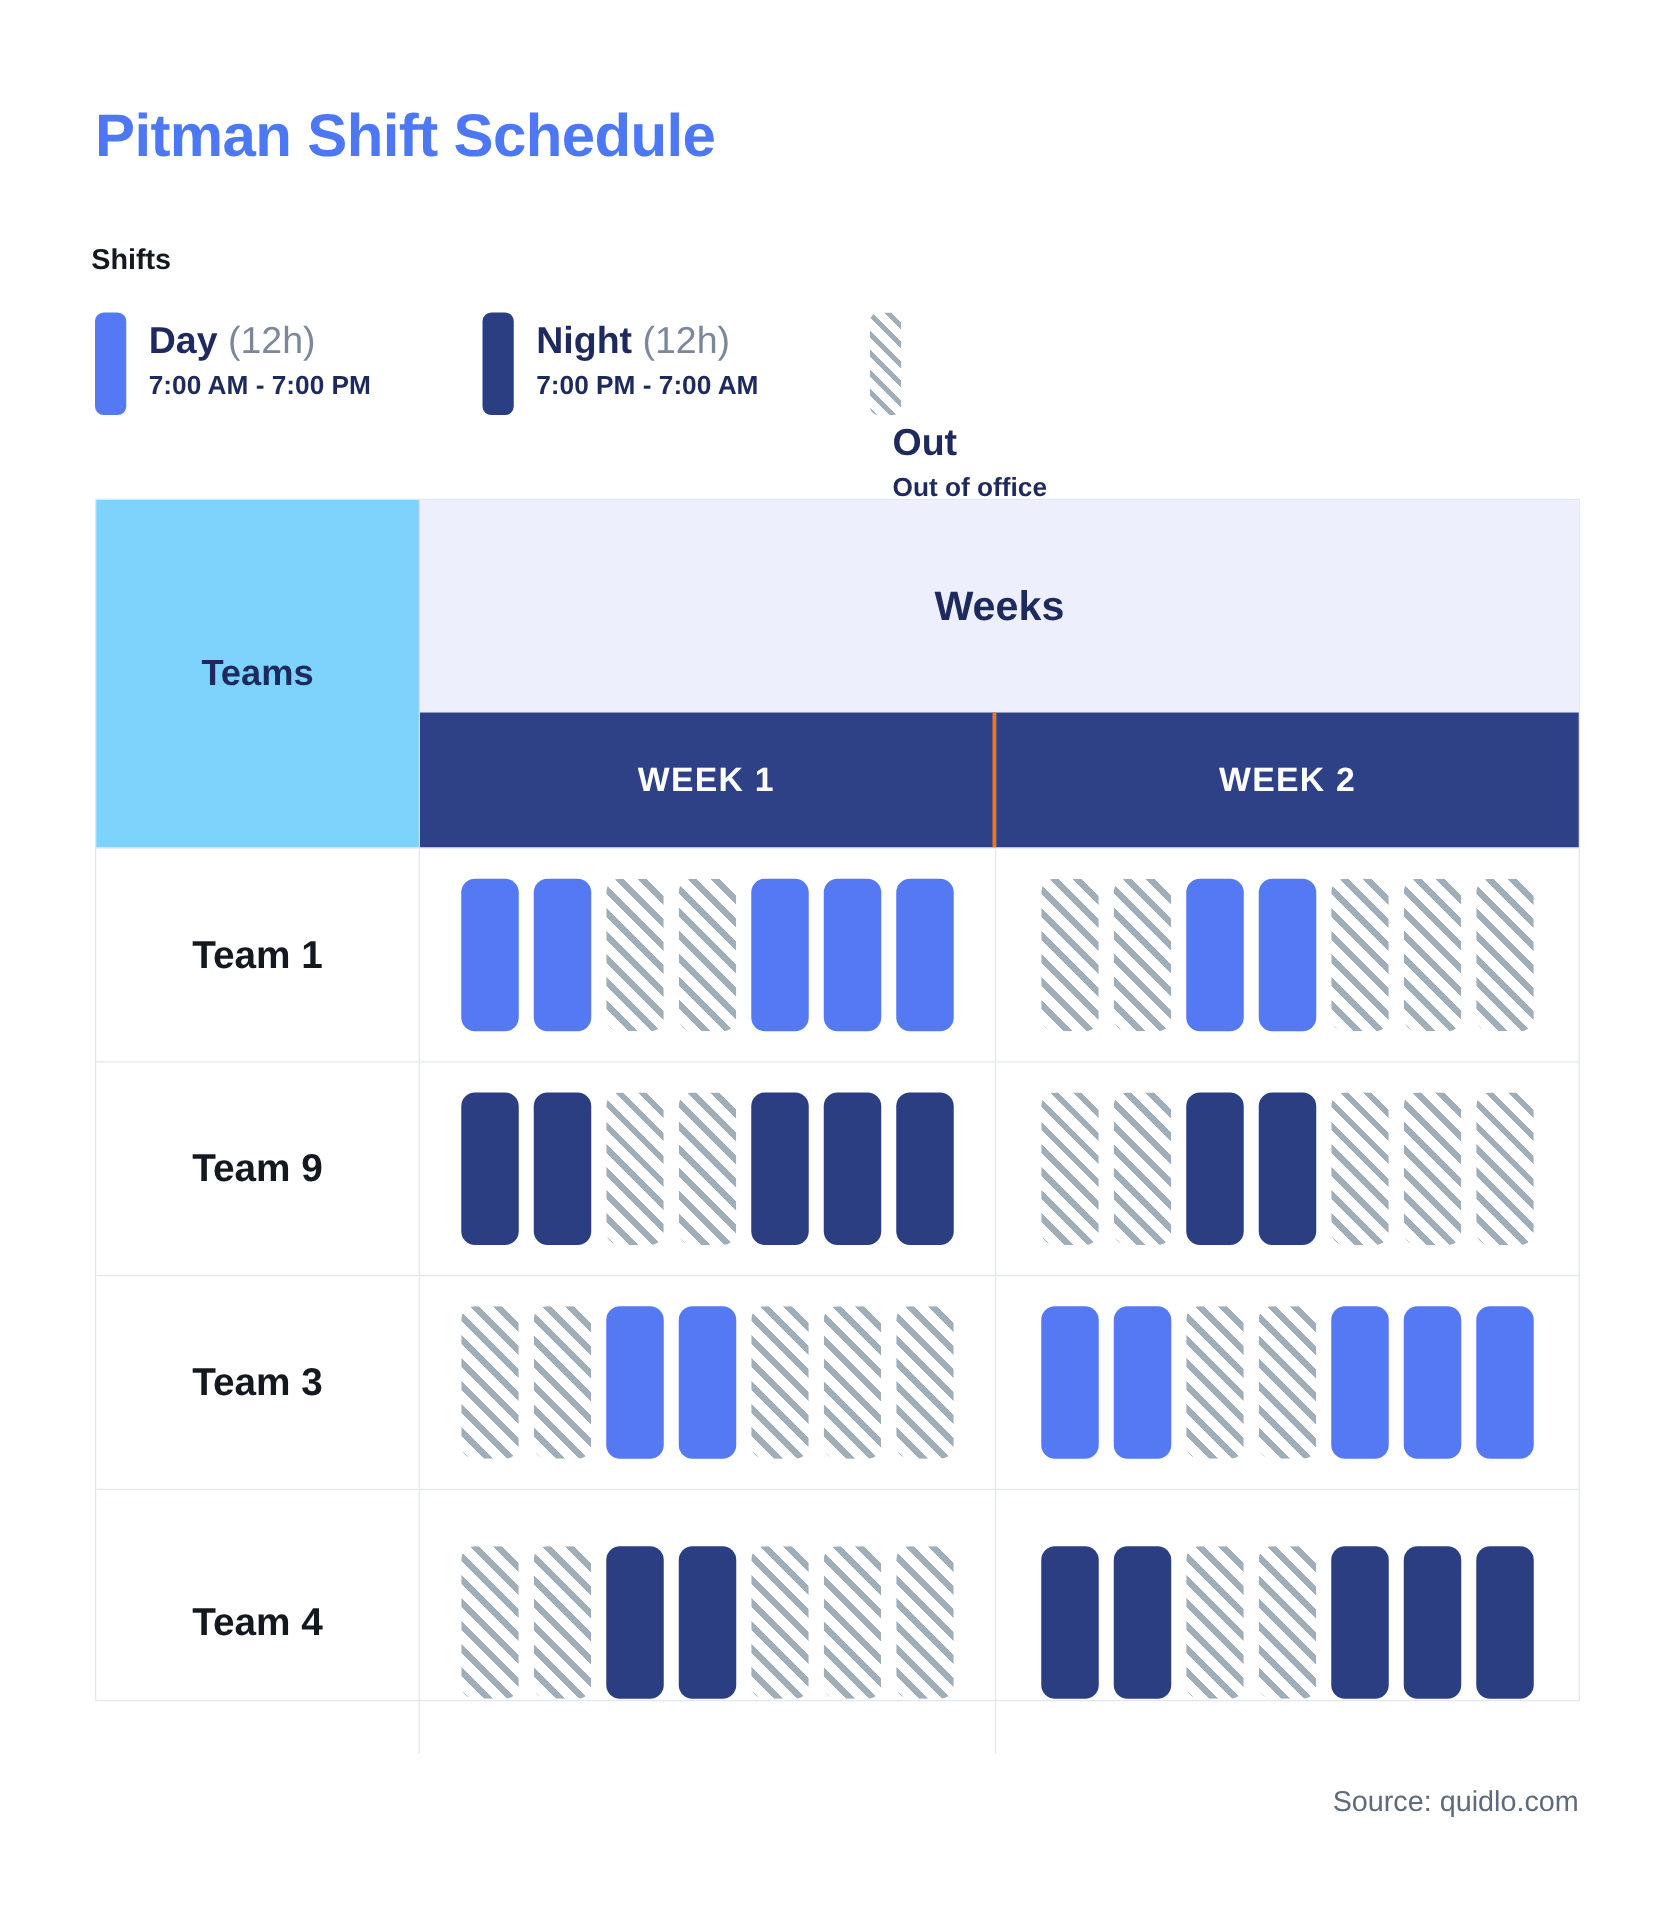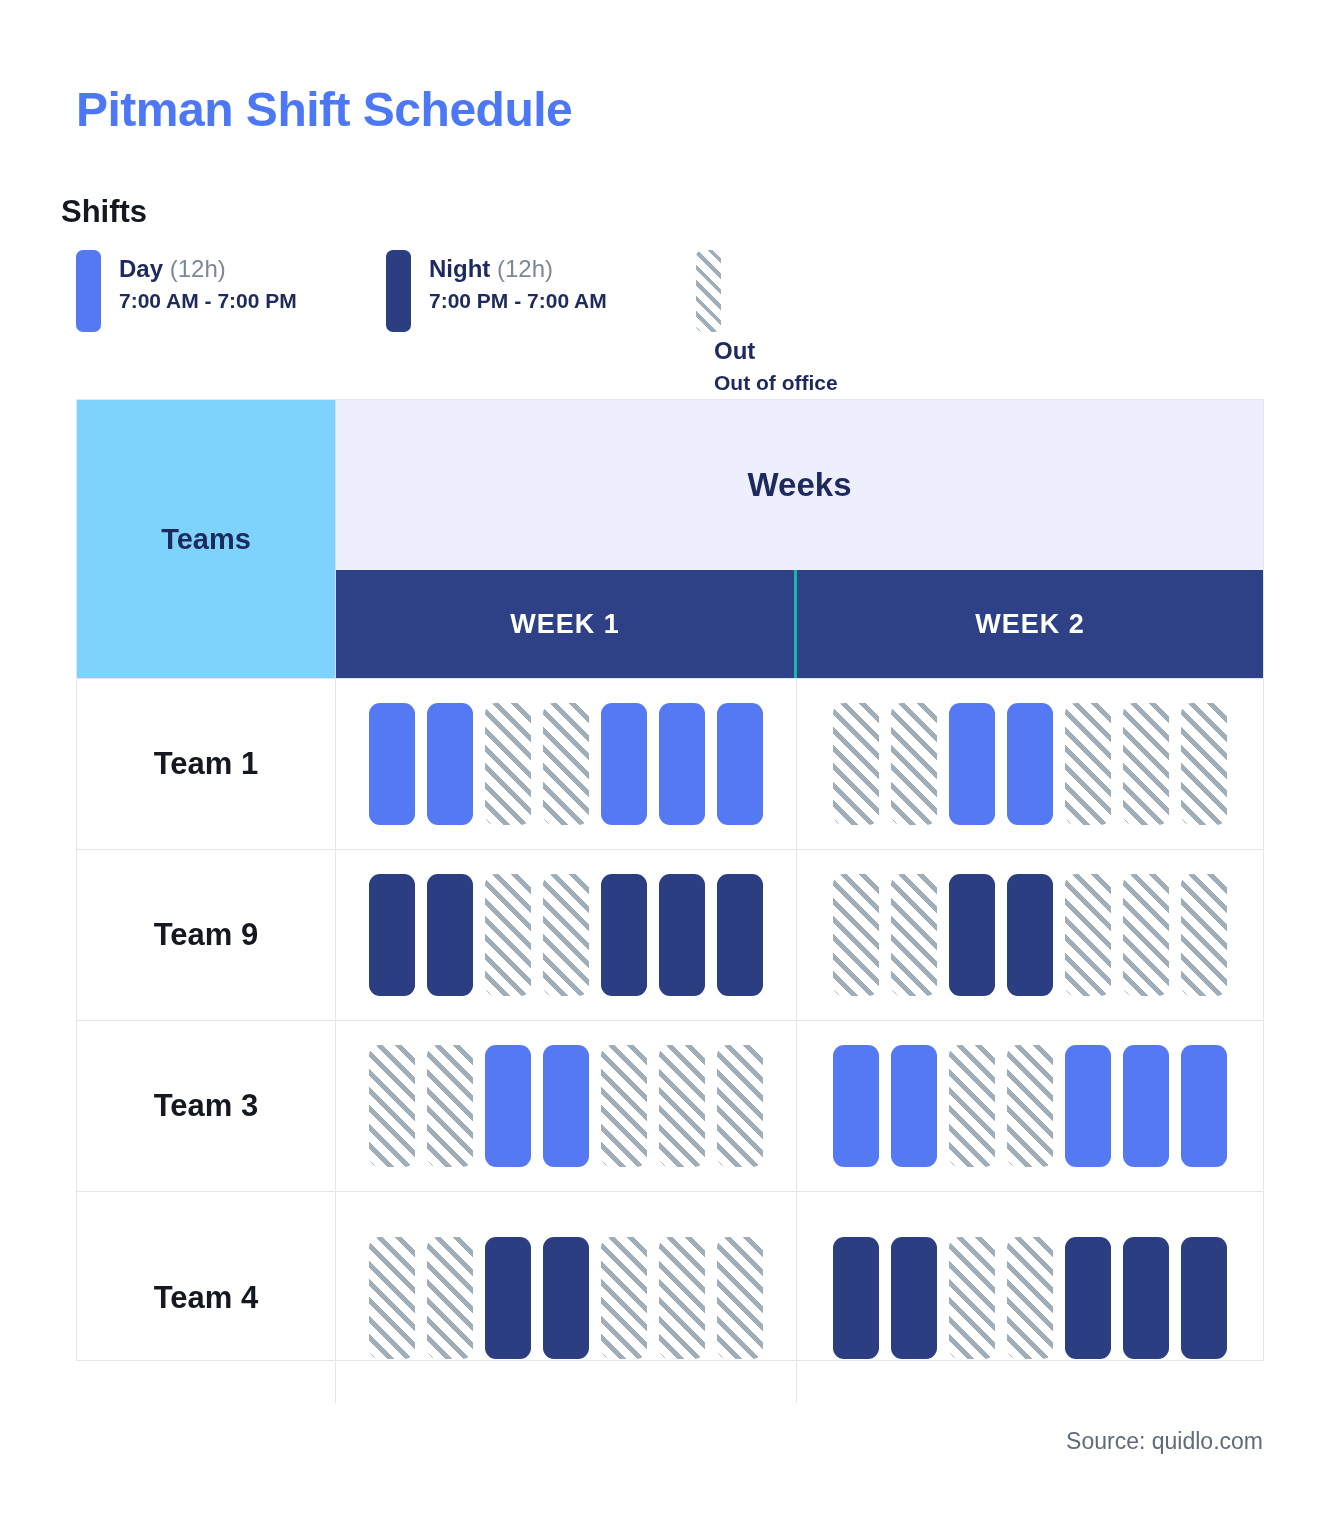--- a/index.html
+++ b/index.html
@@ -31,23 +31,23 @@
     font-size: 48px;
     font-weight: bold;
     color: #4D78F5;
     letter-spacing: -0.5px;
     white-space: nowrap;
   }
 
   
   .legend-heading {
     position: absolute;
-    left: 61px;
+    left: 73px;
     top: 194px;
-    font-size: 31px;
+    font-size: 23px;
     font-weight: bold;
     color: #14181F;
   }
   .legend-row {
     position: absolute;
     left: 76px;
     top: 250px;
     width: 1180px;
     height: 100px;
   }
@@ -76,21 +76,21 @@
       #9FAEB8 0px, #9FAEB8 4px,
       #ffffff 4px, #ffffff 11px
     );
   }
 
   .legend-text {
     margin-left: 18px;
     padding-top: 4px;
   }
   .legend-line1 {
-    font-size: 24px;
+    font-size: 30px;
     font-weight: bold;
     color: #1E2A5E;
     white-space: nowrap;
     line-height: 1.25;
   }
   .legend-line1 .hours {
     font-weight: normal;
     color: #7C8799;
   }
   .legend-line2 {
@@ -154,21 +154,21 @@
     height: 108px;
     background: #2E4086;
     display: flex;
     align-items: center;
     justify-content: center;
     font-size: 27px;
     font-weight: bold;
     letter-spacing: 1px;
     color: #FFFFFF;
   }
-  .th-weeknum.w1 { left: 259px; width: 461px; border-right: 3px solid #14b8a6; box-sizing: border-box; }
+  .th-weeknum.w1 { left: 259px; width: 461px; border-right: 3px solid #f97316; box-sizing: border-box; }
   .th-weeknum.w2 { left: 720px; right: 0; }
 
   .row {
     position: absolute;
     left: 0;
     width: 100%;
     height: 171px;
     border-top: 1px solid #E2E6EE;
     box-sizing: border-box;
   }

